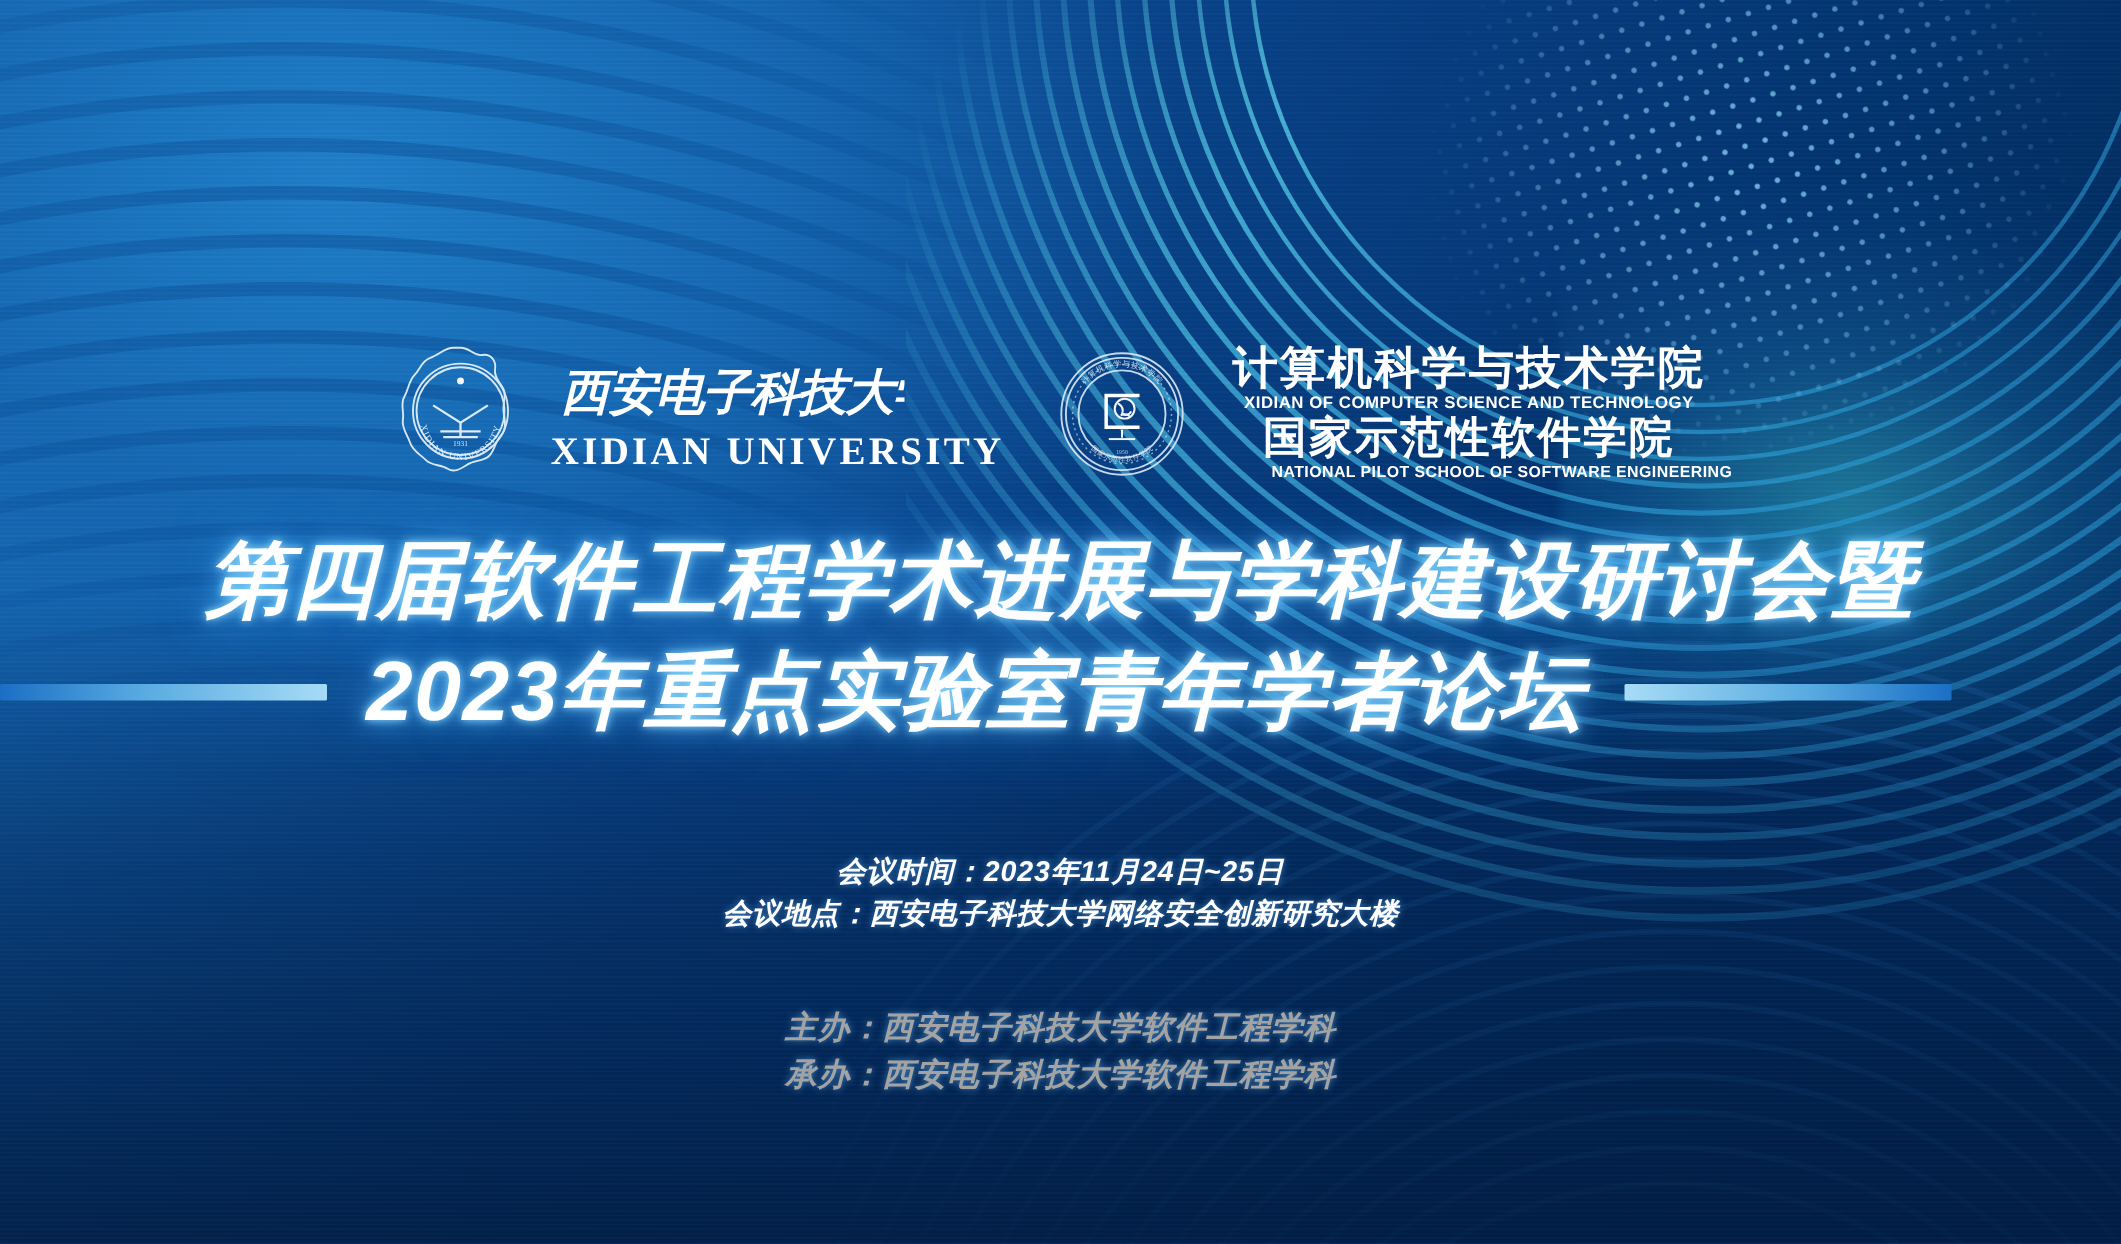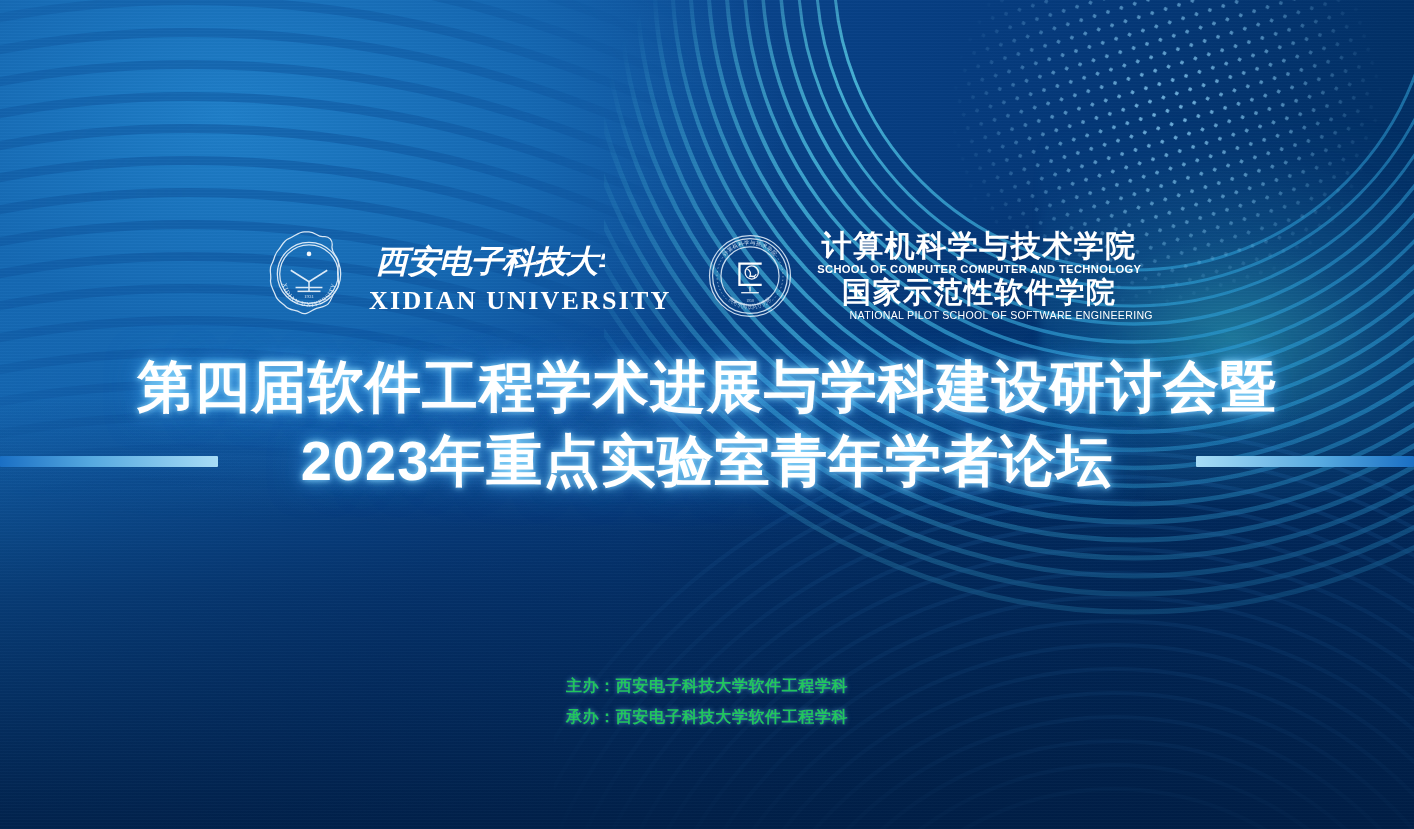--- a/index.html
+++ b/index.html
@@ -158,51 +158,52 @@
     color: #ffffff;
     font-size: 29px;
     font-weight: 700;
     letter-spacing: 1.5px;
     margin-top: 3px;
     white-space: nowrap;
   }
   .cs-en2 {
     color: #ffffff;
     font-size: 10.6px;
-    font-weight: 400;
+    font-weight: 700;
     letter-spacing: 0.3px;
     margin-top: 3px;
     white-space: nowrap;
     padding-left: 44px;
   }
 
   
   .title-wrap {
     position: absolute;
     top: 350px;
     left: 0; right: 0;
     text-align: center;
   }
   .title-line {
     color: #ffffff;
     font-weight: 700;
     font-size: 56px;
     line-height: 74px;
     letter-spacing: 1px;
     white-space: nowrap;
+    font-style: italic;
     text-shadow:
       0 0 6px rgba(150,225,255,0.95),
       0 0 16px rgba(90,190,255,0.8),
       0 0 34px rgba(50,150,245,0.55),
       2px 2px 0 rgba(10,70,150,0.45);
   }
   .title-line-2-row {
     display: flex;
     align-items: center;
-    justify-content: space-between;
+    justify-content: flex-start;
     gap: 26px;
   }
   .rule {
     display: block;
     height: 11px;
     width: 218px;
     flex: none;
     border-radius: 1px;
   }
   .rule-left  { background: linear-gradient(90deg, #1a6fc4 0%, #56a9e0 42%, #a7dcf6 100%); }
@@ -229,23 +230,24 @@
   .org-wrap {
     position: absolute;
     top: 670px;
     left: 0; right: 0;
     display: flex;
     flex-direction: column;
     align-items: center;
   }
   .org-inner { display: inline-block; text-align: left; }
   .org-line {
-    color: #22c55e;
-    font-weight: 700;
-    font-size: 16px;
+    color: #a3a3a3;
+    font-weight: 700;
+    font-style: italic;
+    font-size: 21px;
     line-height: 31px;
     letter-spacing: 0.6px;
     white-space: nowrap;
     text-shadow: 0 0 5px rgba(120,200,255,0.55), 1px 1px 0 rgba(8,52,115,0.5);
   }
   .org-line.indented { padding-left: 64px; }
 </style>
 </head>
 <body>
 
@@ -430,37 +432,41 @@
           </text>
           <path id="csarc-bot" d="M16 52 A 34 34 0 0 0 84 52" fill="none"></path>
           <text fill="#dbe9f7" font-family="Liberation Sans, sans-serif" font-size="5.4" letter-spacing="0.4" opacity="0.88">
             <textPath href="#csarc-bot" startOffset="50%" text-anchor="middle">国家示范性软件学院</textPath>
           </text>
           <text x="50" y="80" text-anchor="middle" fill="#dbe9f7" font-family="Liberation Serif, serif" font-size="4.4" opacity="0.8">1958</text>
         </svg>
 
         <div class="cs-wordmark">
           <div class="cs-cn1">计算机科学与技术学院</div>
-          <div class="cs-en1">SCHOOL OF COMPUTER COMPUTER AND TECHNOLOGY</div>
+          <div class="cs-en1">XIDIAN OF COMPUTER SCIENCE AND TECHNOLOGY</div>
           <div class="cs-cn2">国家示范性软件学院</div>
           <div class="cs-en2">NATIONAL PILOT SCHOOL OF SOFTWARE ENGINEERING</div>
         </div>
       </div>
 
     </div>
 
     <div class="title-wrap">
       <div class="title-line">第四届软件工程学术进展与学科建设研讨会暨</div>
       <div class="title-line-2-row">
         <span class="rule rule-left"></span>
         <span class="title-line">2023年重点实验室青年学者论坛</span>
         <span class="rule rule-right"></span>
       </div>
     </div>
 
+    <div class="meta-wrap">
+      <div class="meta-line">会议时间：2023年11月24日~25日</div>
+      <div class="meta-line">会议地点：西安电子科技大学网络安全创新研究大楼</div>
+    </div>
 
     <div class="org-wrap">
       <div class="org-inner">
         <div class="org-line">主办：西安电子科技大学软件工程学科</div>
         <div class="org-line">承办：西安电子科技大学软件工程学科</div>
       </div>
     </div>
 
   </div>
 </div>

